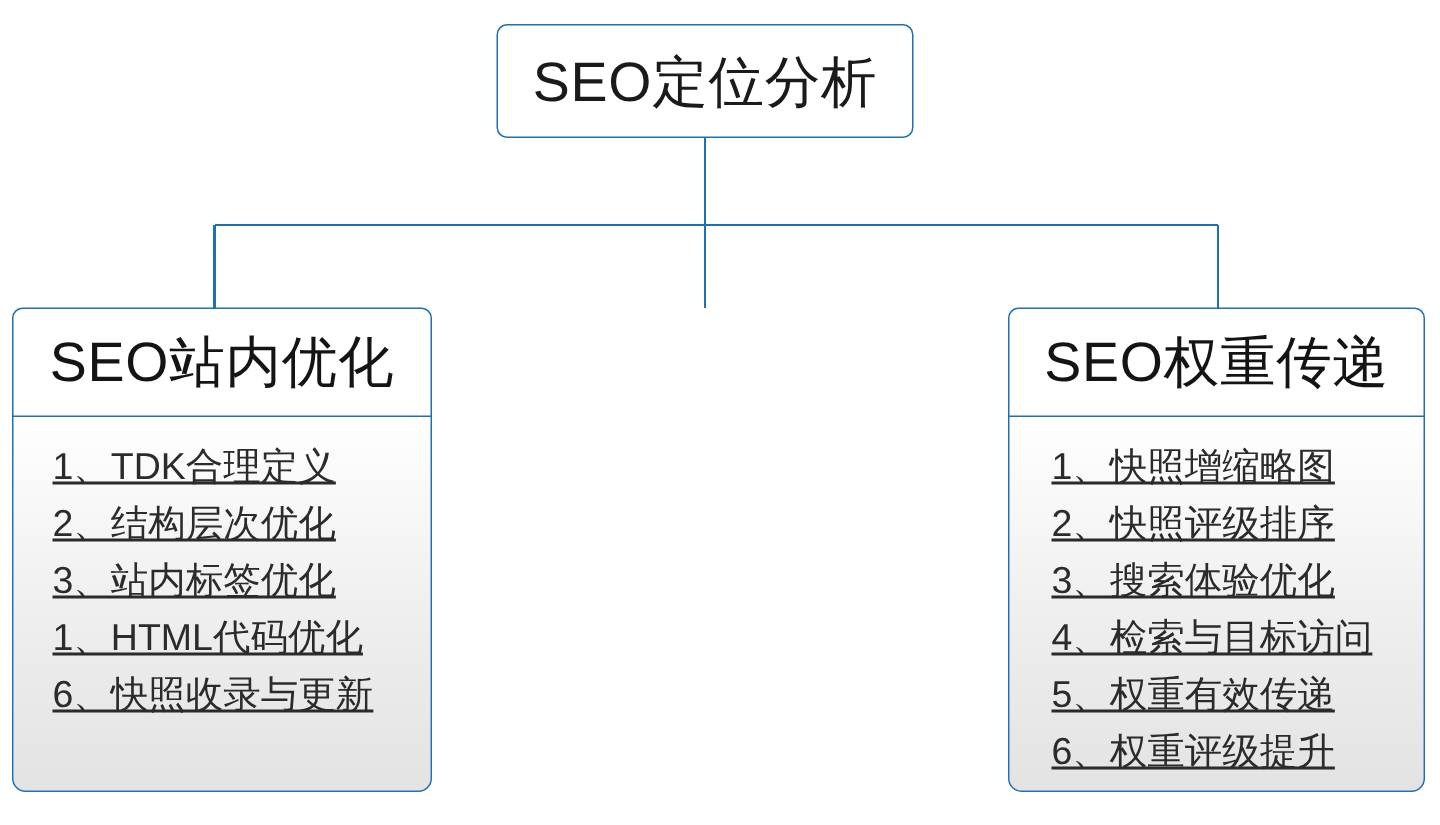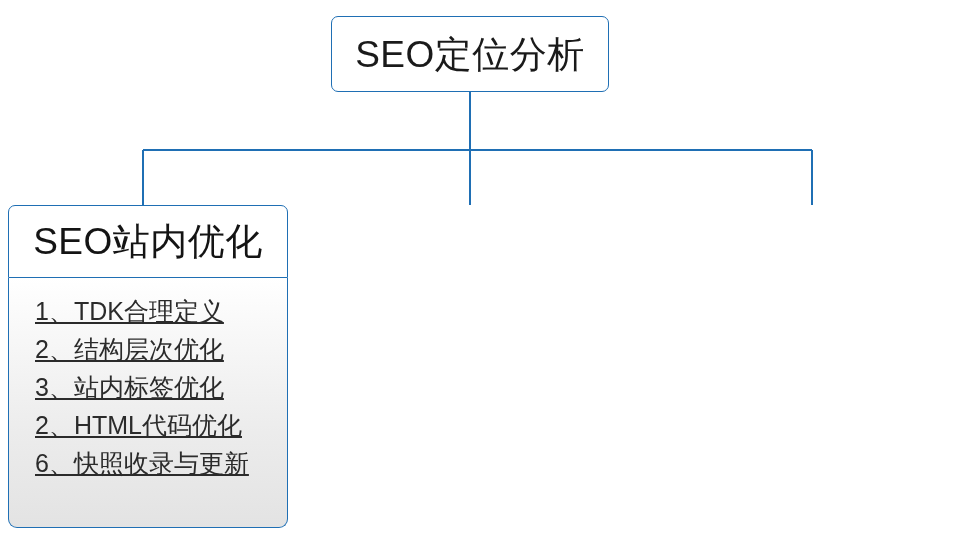--- a/index.html
+++ b/index.html
@@ -131,21 +131,36 @@
 
   <div class="branch" id="branch-0">
     <div class="branch-header">
       <span class="branch-title">SEO站内优化</span>
     </div>
     <div class="branch-body">
       <ul class="branch-list">
         <li>1、TDK合理定义</li>
         <li>2、结构层次优化</li>
         <li>3、站内标签优化</li>
-        <li>2、HTML代码优化</li>
+        <li>1、HTML代码优化</li>
         <li>6、快照收录与更新</li>
       </ul>
     </div>
   </div>
 
 
+  <div class="branch" id="branch-2">
+    <div class="branch-header">
+      <span class="branch-title">SEO权重传递</span>
+    </div>
+    <div class="branch-body">
+      <ul class="branch-list">
+        <li>1、快照增缩略图</li>
+        <li>2、快照评级排序</li>
+        <li>3、搜索体验优化</li>
+        <li>4、检索与目标访问</li>
+        <li>5、权重有效传递</li>
+        <li>6、权重评级提升</li>
+      </ul>
+    </div>
+  </div>
 
 </div>
 
 </body></html>

